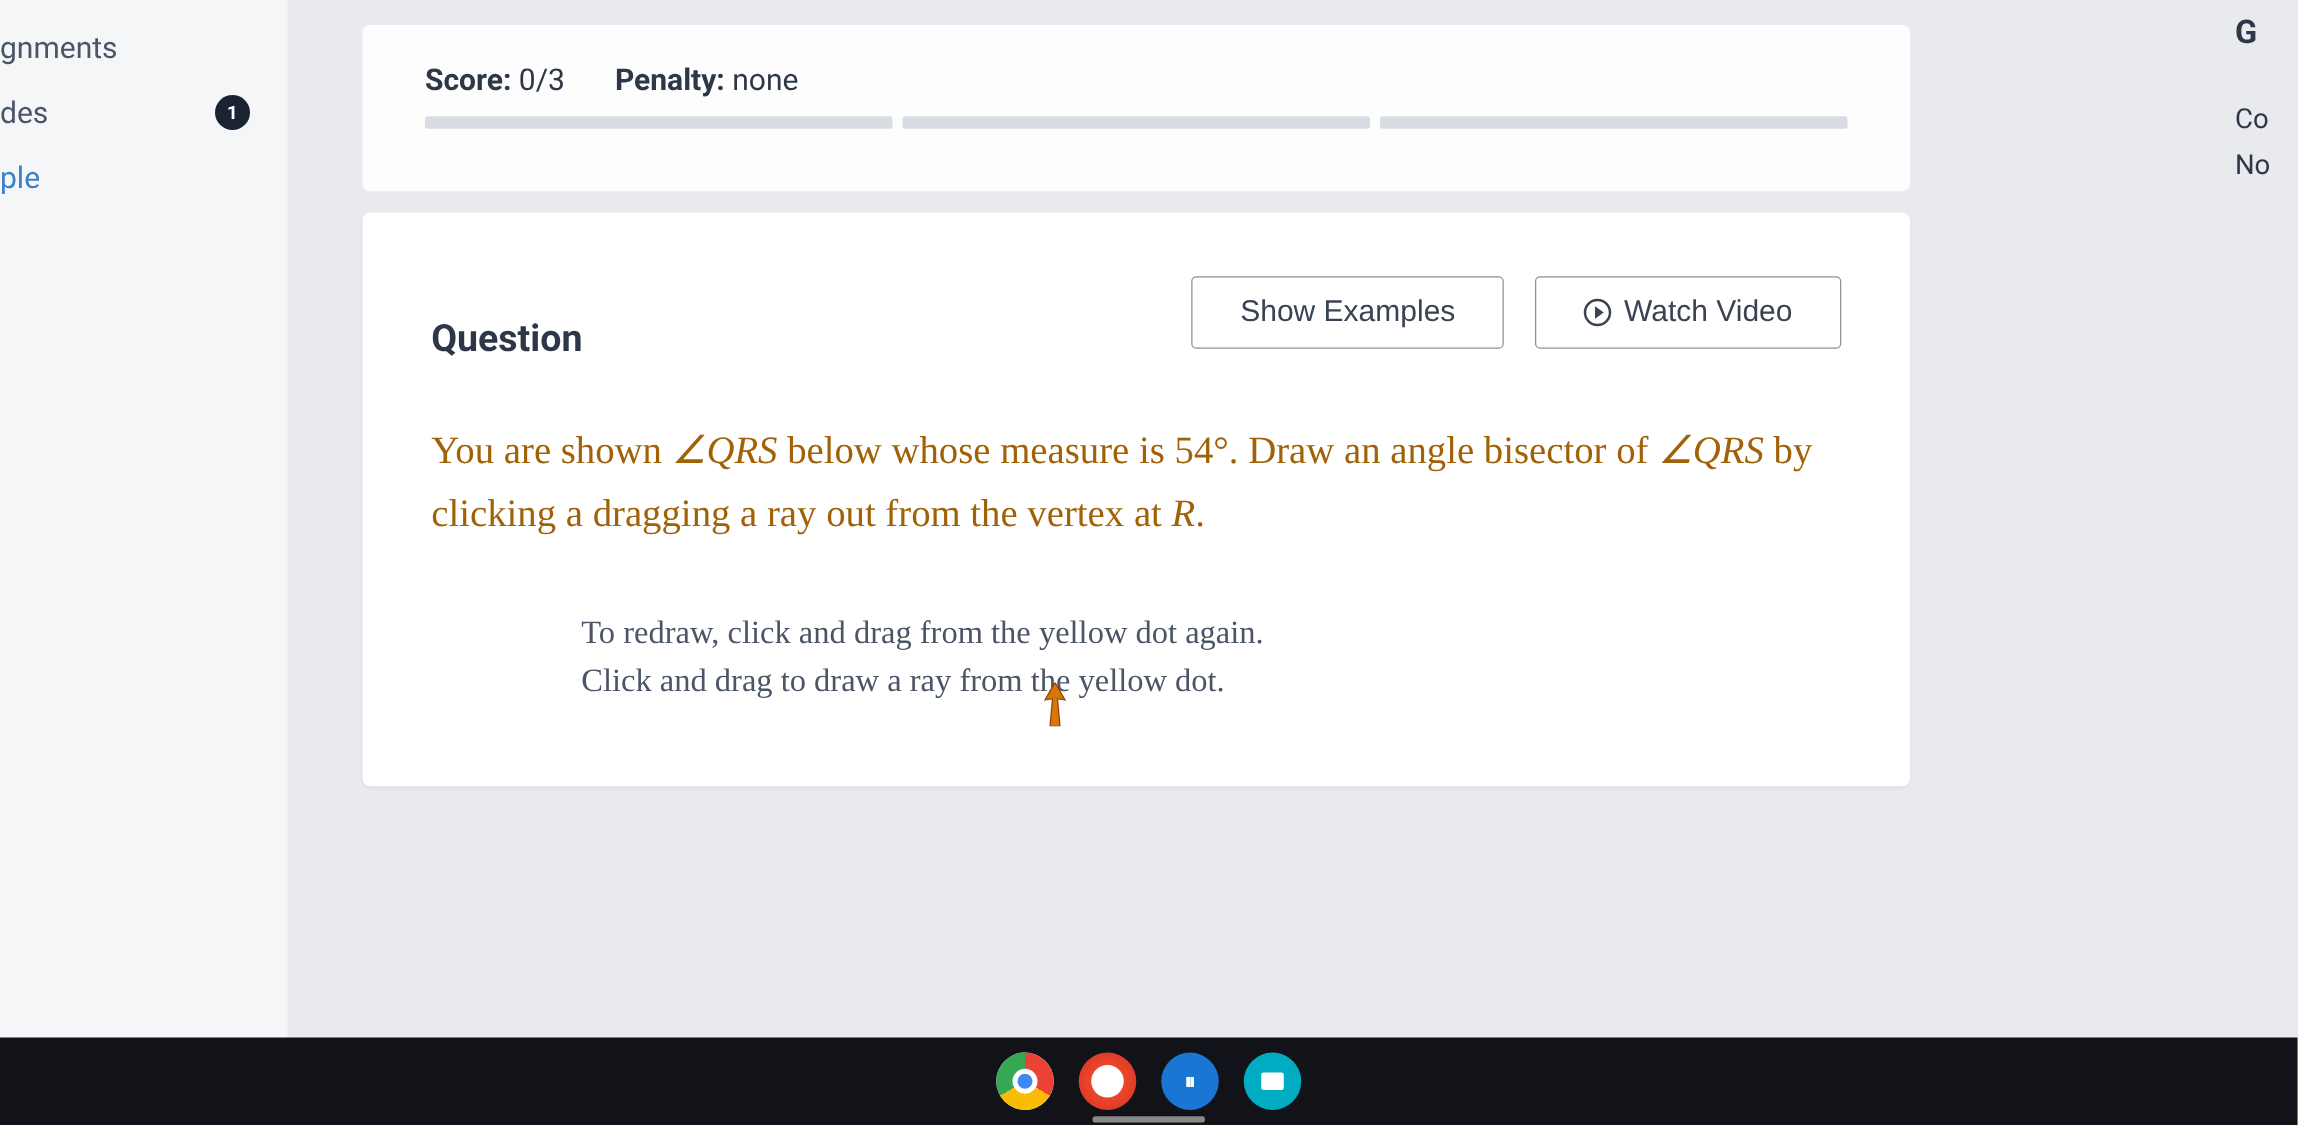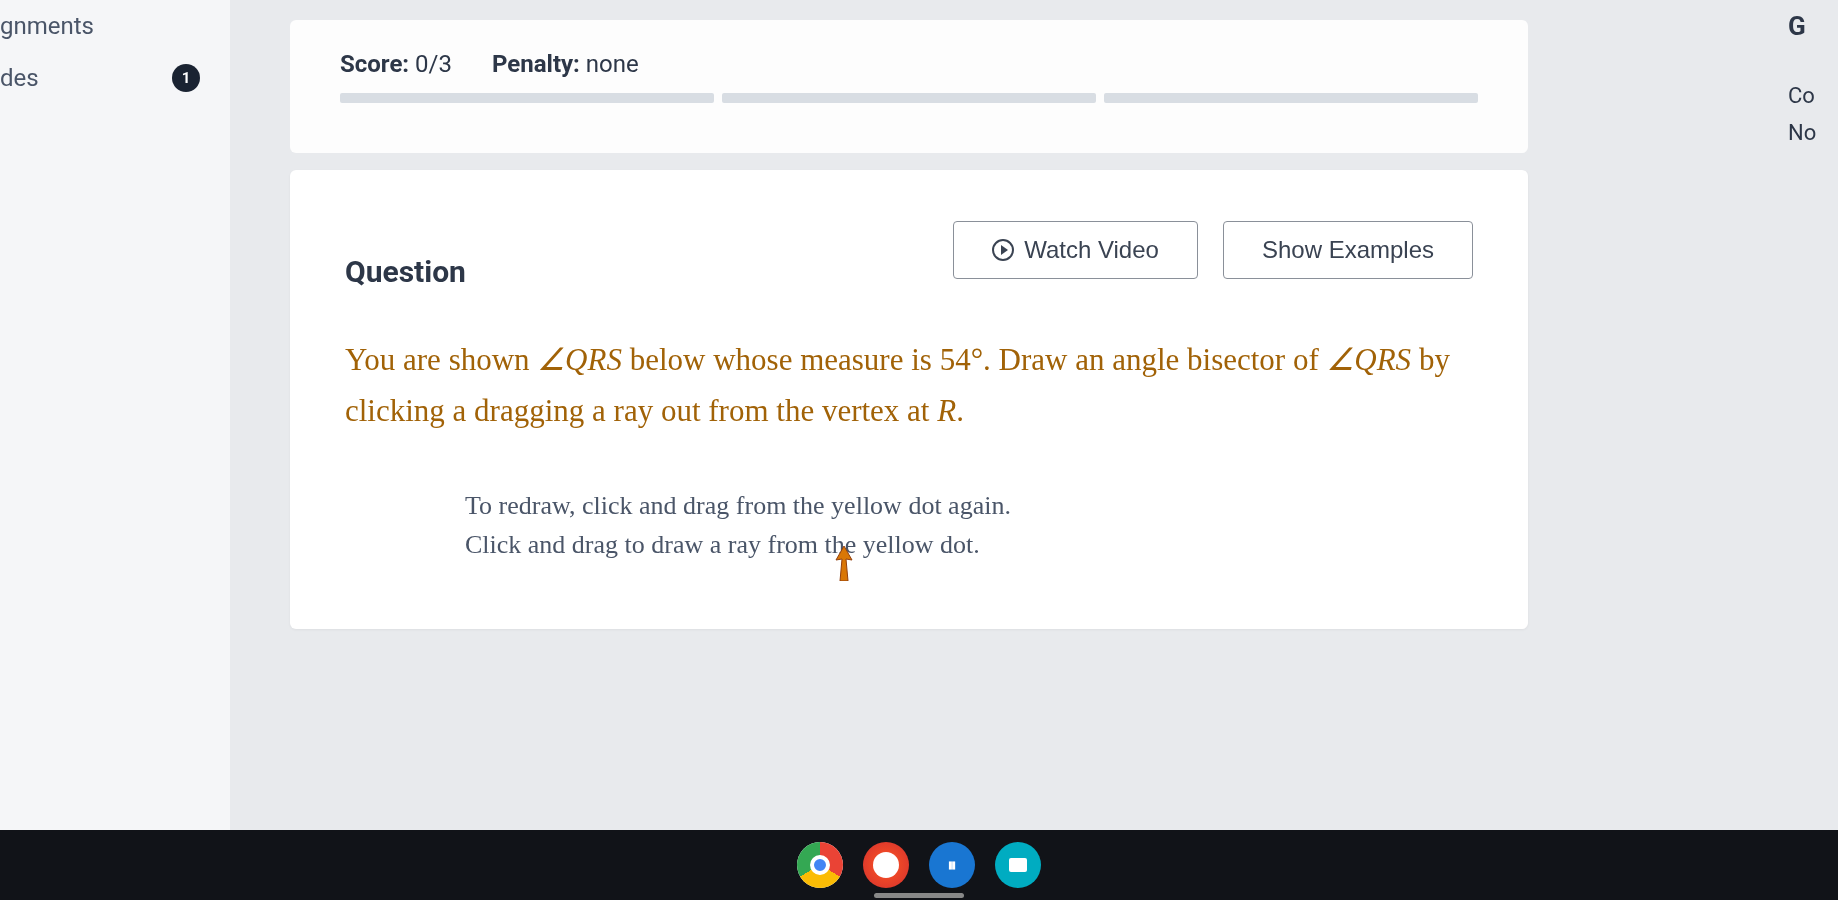--- a/index.html
+++ b/index.html
@@ -15,21 +15,21 @@
       overflow: hidden;
       position: relative;
     }
     .sidebar {
       position: absolute;
       left: 0;
       top: 0;
       width: 230px;
       height: 100%;
       background: #f5f6f8;
-      padding-top: 0;
+      padding-top: 12px;
     }
     .sidebar-item {
       padding: 12px 0 12px 0;
       font-size: 24px;
       color: #4a5568;
       cursor: pointer;
       display: flex;
       align-items: center;
       justify-content: space-between;
     }
@@ -276,20 +276,23 @@
 </head>
 <body>
 
 <div class="sidebar">
   <div class="sidebar-item">
     <span class="sidebar-item-text">gnments</span>
   </div>
   <div class="sidebar-item">
     <span class="sidebar-item-text">des</span>
     <span class="badge">1</span>
+  </div>
+  <div class="sidebar-item active">
+    <span class="sidebar-item-text">ple</span>
   </div>
 </div>
 
 <div class="main">
   <div class="score-bar">
     <span class="score-label">
       <b>Score:</b>
       <span>0/3</span>
     </span>
     <span class="score-label">
@@ -302,25 +305,25 @@
     <div class="progress-seg"></div>
     <div class="progress-seg"></div>
   </div>
 </div>
 
 <div class="question-card">
   <div class="question-header">
     <div class="question-title">Question</div>
     <div class="header-buttons">
       <button class="outline-btn">
+        <span>Show Examples</span>
+      </button>
+      <button class="outline-btn">
         <span class="play-icon"></span>
         <span>Watch Video</span>
-      </button>
-      <button class="outline-btn">
-        <span>Show Examples</span>
       </button>
     </div>
   </div>
 
   <div class="question-text">
     <span>You are shown </span><span class="math-it">∠QRS</span><span> below whose measure is </span><span>54°</span><span>. Draw an angle bisector of </span><span class="math-it">∠QRS</span><span> by clicking a dragging a ray out from the vertex at </span><span class="math-it">R</span><span>.</span>
   </div>
 
   <div class="instructions">
     <div>To redraw, click and drag from the yellow dot again.</div>

